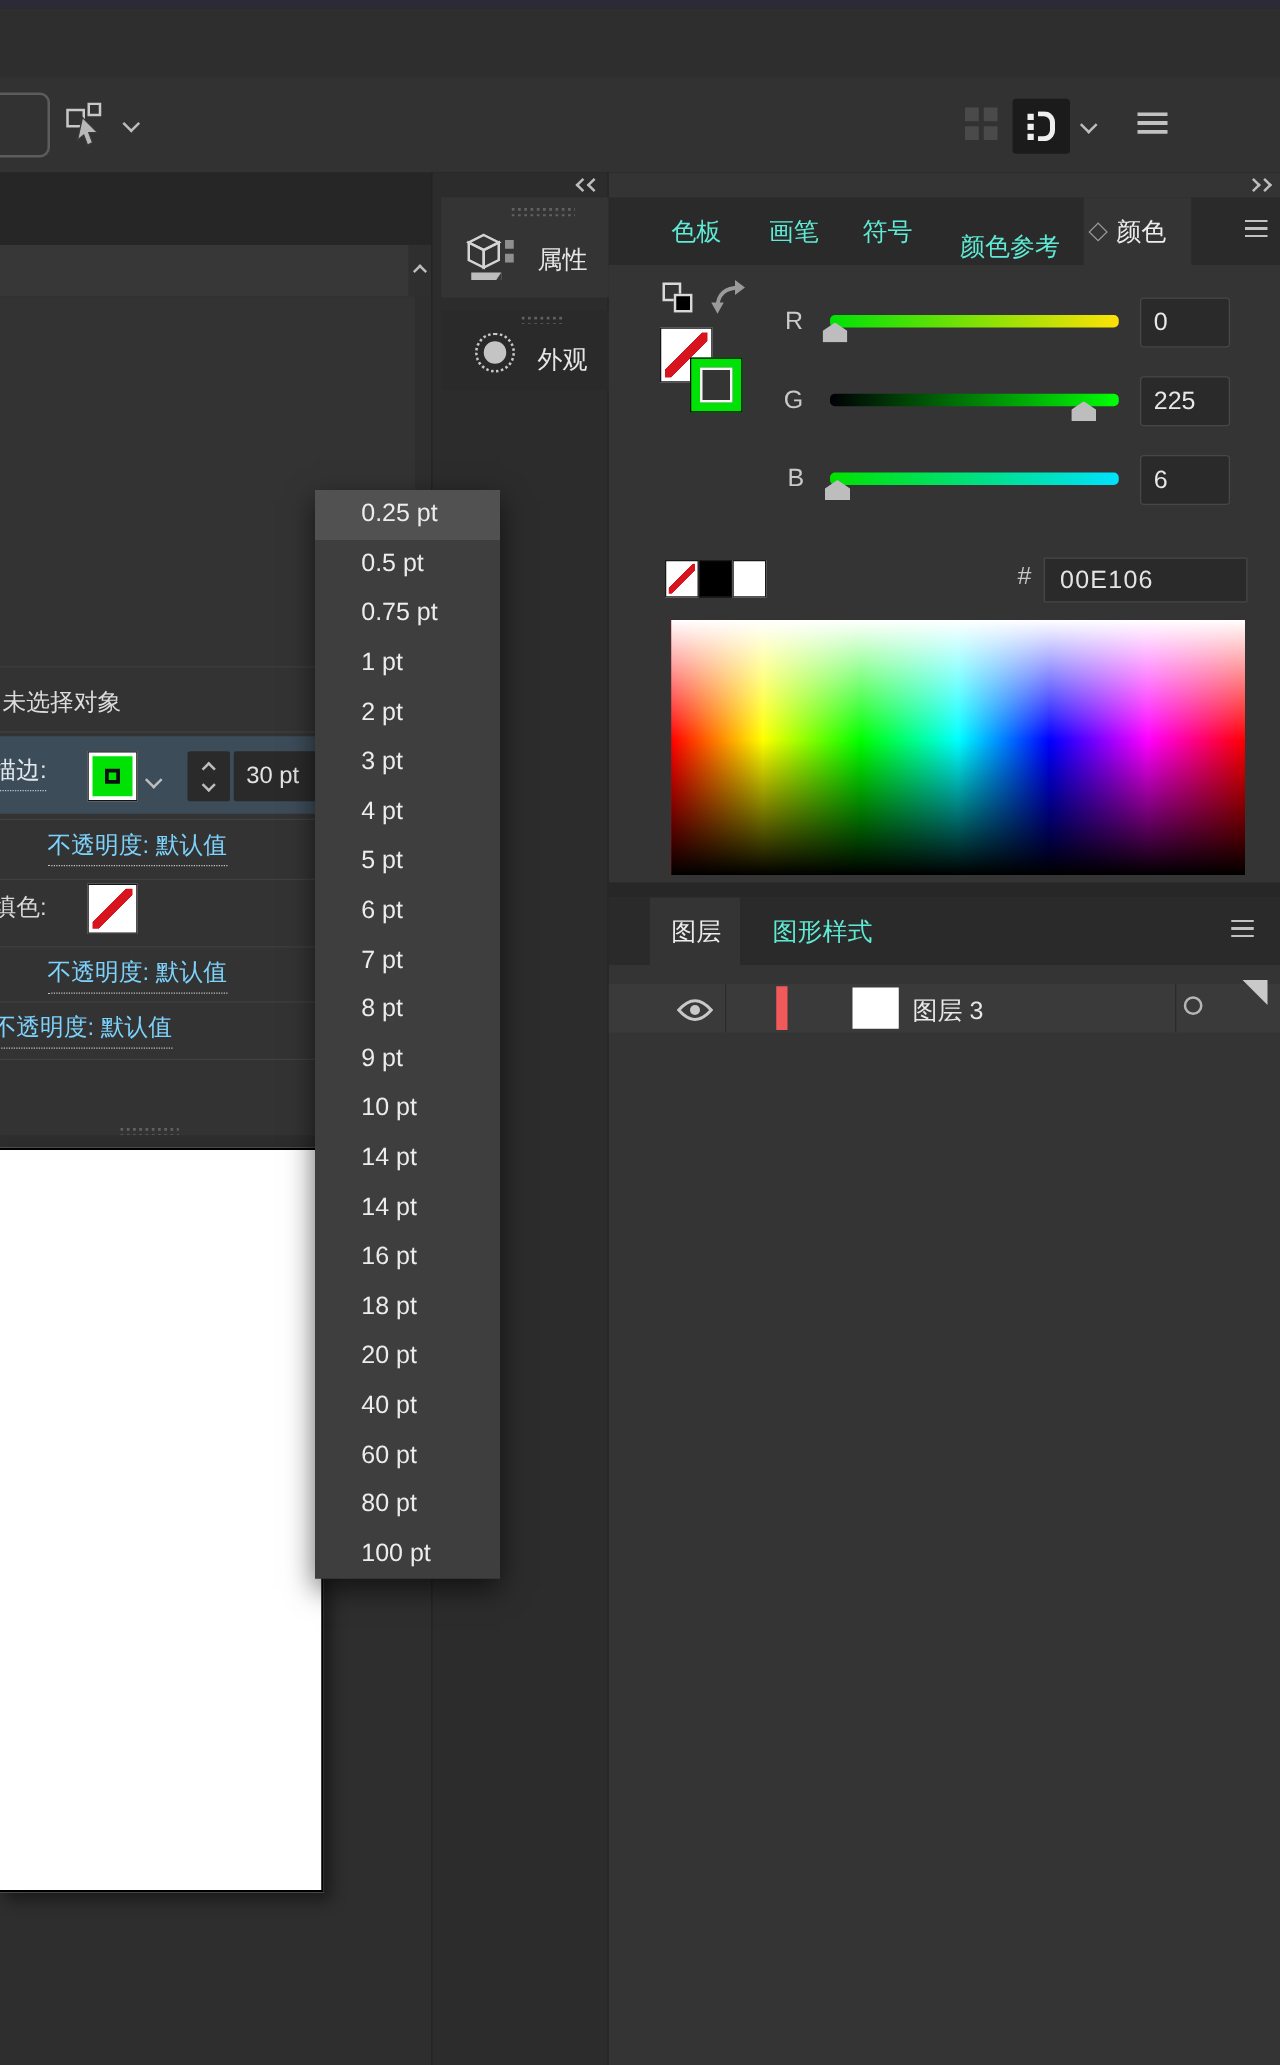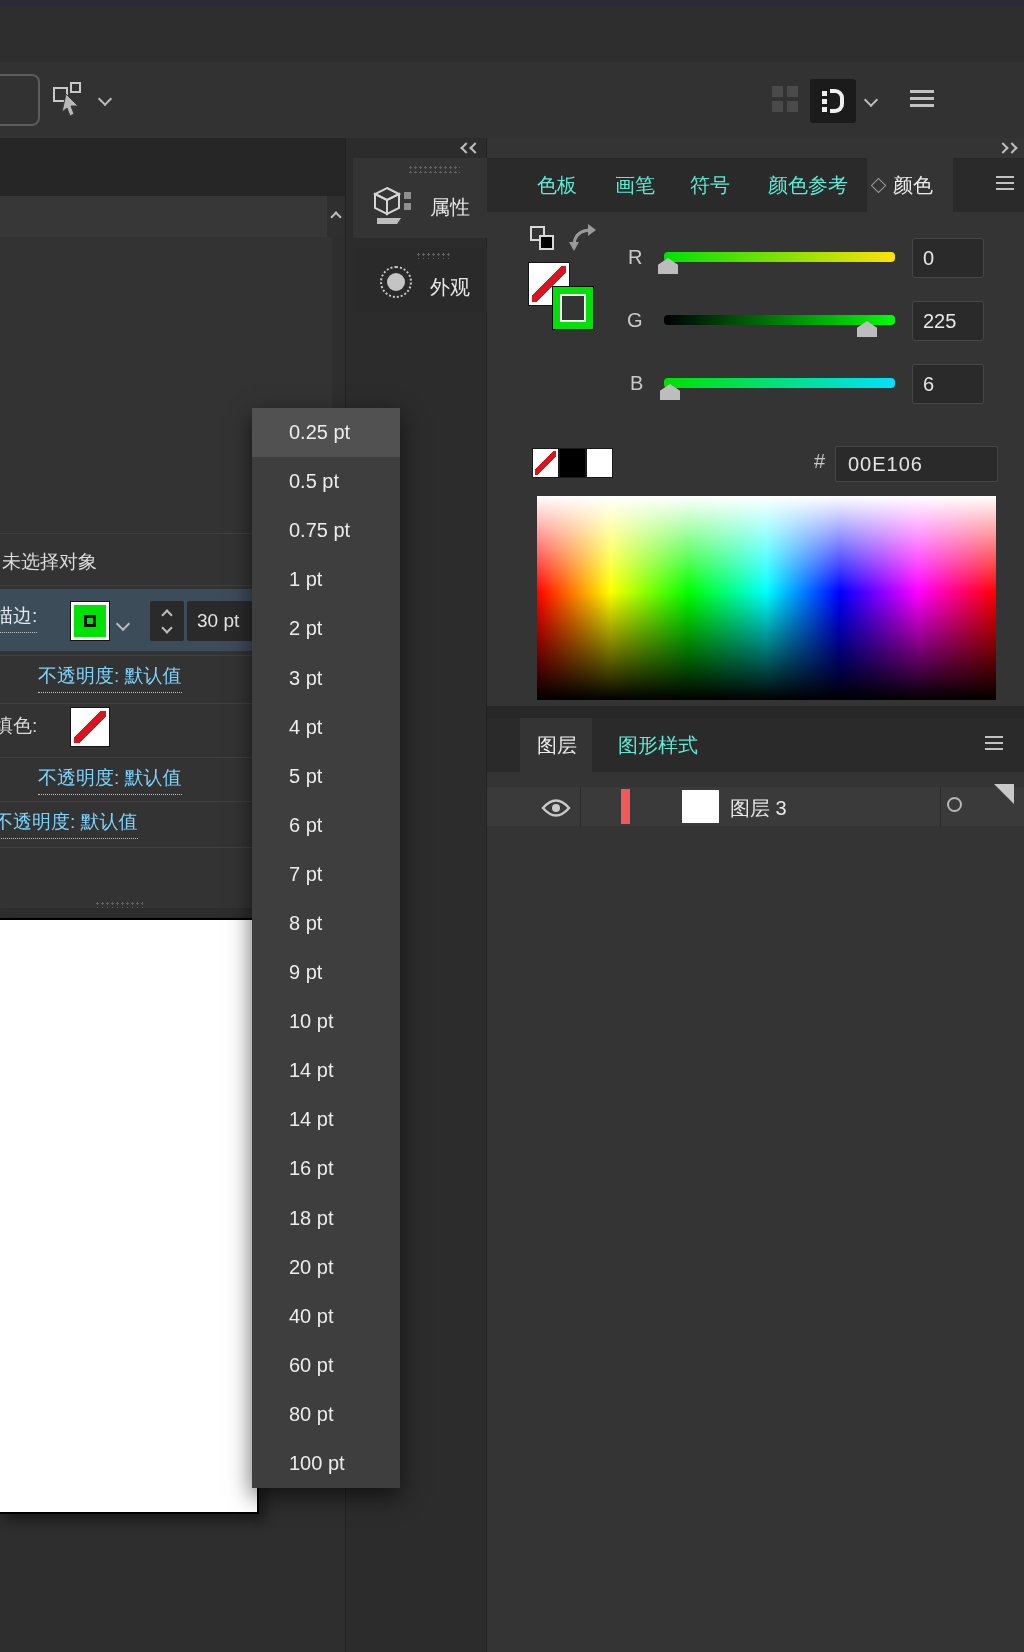--- a/index.html
+++ b/index.html
@@ -63,21 +63,21 @@
   .fx{left:8px;top:869px;font-family:"DejaVu Serif",serif;font-style:italic;font-size:22px;color:#c9c9c9;}
   .fx-tri{left:38px;top:892px;width:0;height:0;border-left:4px solid transparent;border-right:4px solid transparent;border-top:5px solid #c9c9c9;}
   .nostyle{left:176px;top:874px;width:22px;height:22px;border:2px solid #b5b5b5;border-radius:50%;}
   .nostyle i{position:absolute;left:9px;top:-1px;width:2.5px;height:24px;background:#b5b5b5;transform:rotate(45deg);}
   .addbox{left:228px;top:875px;width:20px;height:20px;border:2px solid #b5b5b5;
           background:linear-gradient(#b5b5b5,#b5b5b5) center/10px 2px no-repeat,linear-gradient(#b5b5b5,#b5b5b5) center/2px 10px no-repeat;}
   .panel-grip{left:95px;top:901px;width:48px;height:7px;}
   .canvas{left:-2px;top:918px;width:257px;height:592px;background:#ffffff;border:2px solid #000;box-shadow:6px 6px 12px rgba(0,0,0,.45);}
 
   
-  .stroke-menu{left:252px;top:408px;width:148px;height:1080px;background:#3e3e3e;box-shadow:0 8px 22px rgba(0,0,0,.6);display:flex;flex-direction:column;z-index:50;}
+  .stroke-menu{left:252px;top:392px;width:148px;height:871px;background:#3e3e3e;box-shadow:0 8px 22px rgba(0,0,0,.6);display:flex;flex-direction:column;z-index:50;}
   .menu-item{flex:1;display:flex;align-items:center;padding-left:37px;font-size:20px;color:#ececec;}
   .menu-item.hl{background:#515151;}
 
   
   .dock{left:345px;top:138px;width:142px;height:1514px;background:#2c2c2c;border-left:1px solid #222;border-right:1px solid #222;box-sizing:border-box;}
   .dock-collapse{left:462px;top:144px;display:flex;gap:1px;}
   .dockbtn{position:absolute;display:block;}
   .prop-btn{left:353px;top:158px;width:134px;height:80px;background:#343434;}
   .app-btn{left:353px;top:248px;width:134px;height:64px;background:#2a2a2a;}
   .prop-grip{left:408px;top:165px;width:52px;height:8px;}
@@ -289,21 +289,21 @@
   <div class="abs expand-dock">
     <span class="chv s right"></span>
     <span class="chv s right"></span>
   </div>
 
   <div class="abs tabstrip"></div>
   <div class="abs tab-active-box"></div>
   <span class="abs tab" style="left:537px;">色板</span>
   <span class="abs tab" style="left:615px;">画笔</span>
   <span class="abs tab" style="left:690px;">符号</span>
-  <span class="abs tab" style="left:768px;">颜色参考</span>
+  <span class="abs tab" style="left:768px;margin-top:12px;">颜色参考</span>
   <span class="abs cycle-diamond"></span>
   <span class="abs tab" style="left:893px;color:#ececec;">颜色</span>
   <div class="abs bars panelmenu-color"></div>
 
   <div class="abs dbl-square">
       <span class="a"></span>
       <span class="b"></span>
     </div>
   <svg class="abs" style="left:568px;top:222px;" width="32" height="32" viewBox="0 0 32 32">
     <path d="M6 24 C6 12 14 8 24 8" fill="none" stroke="#9a9a9a" stroke-width="3"></path>

